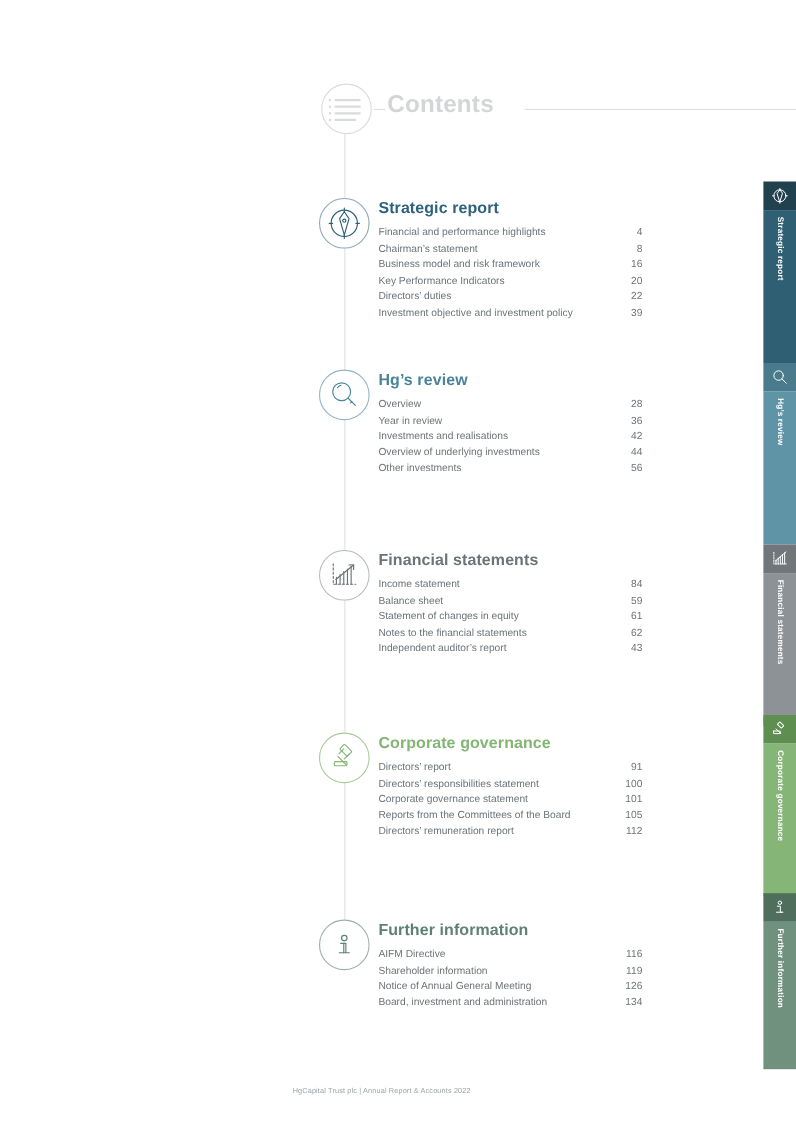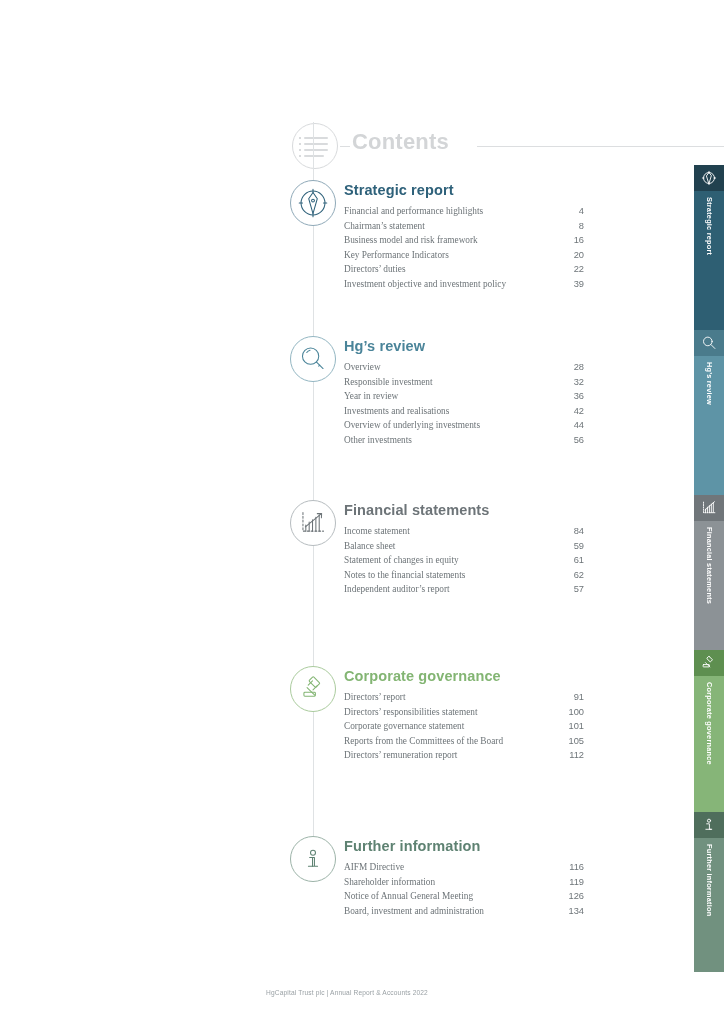--- a/index.html
+++ b/index.html
@@ -5,21 +5,21 @@
   html,body{margin:0;padding:0;}
   body{
     width:724px;height:1024px;background:#ffffff;
     font-family:"Liberation Sans", sans-serif;
     position:relative;overflow:hidden;
     -webkit-font-smoothing:antialiased;
   }
   .page{position:absolute;inset:0;}
 
   
-  .header{position:absolute;left:292px;top:76px;width:432px;height:48px;margin-top:47px;}
+  .header{position:absolute;left:292px;top:76px;width:432px;height:48px;}
   .hdr-circle{
     position:absolute;left:0;top:0;width:46px;height:46px;border-radius:50%;
     border:1px solid #d8dadc;box-sizing:border-box;background:#fff;
   }
   .hdr-lines{position:absolute;left:11px;top:13px;width:24px;height:20px;}
   .hdr-lines i{display:block;height:2px;background:#d9dbdd;margin-bottom:4px;border-radius:1px;}
   .hdr-lines i.r1{width:24px;}
   .hdr-lines i.r2{width:24px;}
   .hdr-lines i.r3{width:24px;}
   .hdr-lines i.r4{width:20px;}
@@ -42,21 +42,21 @@
     position:absolute;left:0;top:0;width:46px;height:46px;border-radius:50%;
     border:1px solid #b9c6cd;box-sizing:border-box;background:#fff;
   }
   .sec-icon svg{position:absolute;left:0;top:0;}
   .sec-body{position:absolute;left:54px;top:2px;width:240px;}
   .sec-title{font-size:14.5px;font-weight:bold;letter-spacing:.1px;margin:0 0 6px 0;}
   .toc-row{
     display:flex;align-items:baseline;justify-content:space-between;
     font-size:9.3px;color:#6d7478;line-height:14.6px;white-space:nowrap;
   }
-  .toc-label{flex:0 1 auto;font-family:Liberation Serif, serif;}
+  .toc-label{flex:0 1 auto;}
   .toc-page{flex:0 0 auto;text-align:right;min-width:22px;color:#6d7478;}
 
   
   .t-strategic .sec-title{color:#2e617a;}
   .t-strategic .sec-icon{border-color:#8fa9b8;}
   .t-hgreview  .sec-title{color:#4a8499;}
   .t-hgreview  .sec-icon{border-color:#93b6c2;}
   .t-financial .sec-title{color:#6d7478;}
   .t-financial .sec-icon{border-color:#b6bcbf;}
   .t-corpgov   .sec-title{color:#83b573;}
@@ -159,24 +159,20 @@
             <path d="M16.5 16.2a5.5 5.5 0 0 1 3.4-2.4"></path>
           </svg>
         </div>
         <div class="sec-body">
           <div class="sec-title">Hg’s review</div>
           <div class="toc-row">
             <span class="toc-label">Overview</span>
             <span class="toc-page">28</span>
           </div>
           <div class="toc-row">
-            <span class="toc-label">Responsible investment</span>
-            <span class="toc-page">32</span>
-          </div>
-          <div class="toc-row">
             <span class="toc-label">Year in review</span>
             <span class="toc-page">36</span>
           </div>
           <div class="toc-row">
             <span class="toc-label">Investments and realisations</span>
             <span class="toc-page">42</span>
           </div>
           <div class="toc-row">
             <span class="toc-label">Overview of underlying investments</span>
             <span class="toc-page">44</span>
@@ -209,21 +205,21 @@
           <div class="toc-row">
             <span class="toc-label">Statement of changes in equity</span>
             <span class="toc-page">61</span>
           </div>
           <div class="toc-row">
             <span class="toc-label">Notes to the financial statements</span>
             <span class="toc-page">62</span>
           </div>
           <div class="toc-row">
             <span class="toc-label">Independent auditor’s report</span>
-            <span class="toc-page">57</span>
+            <span class="toc-page">43</span>
           </div>
         </div>
       </div>
       <div class="section t-corpgov" style="top: 666px;">
         <div class="sec-icon">
           <svg width="44" height="44" viewBox="0 0 46 46" fill="none" stroke="#83b573" stroke-width="1.1" stroke-linecap="round" stroke-linejoin="round">
             <rect x="19.5" y="12.5" width="10" height="6.5" rx="1" transform="rotate(45 24.5 15.7)"></rect>
             <path d="M16.8 21.5 L24.8 29.5"></path>
             <path d="M22.5 14.5 L18 19"></path>
             <path d="M27.5 19.5 L23 24"></path>

